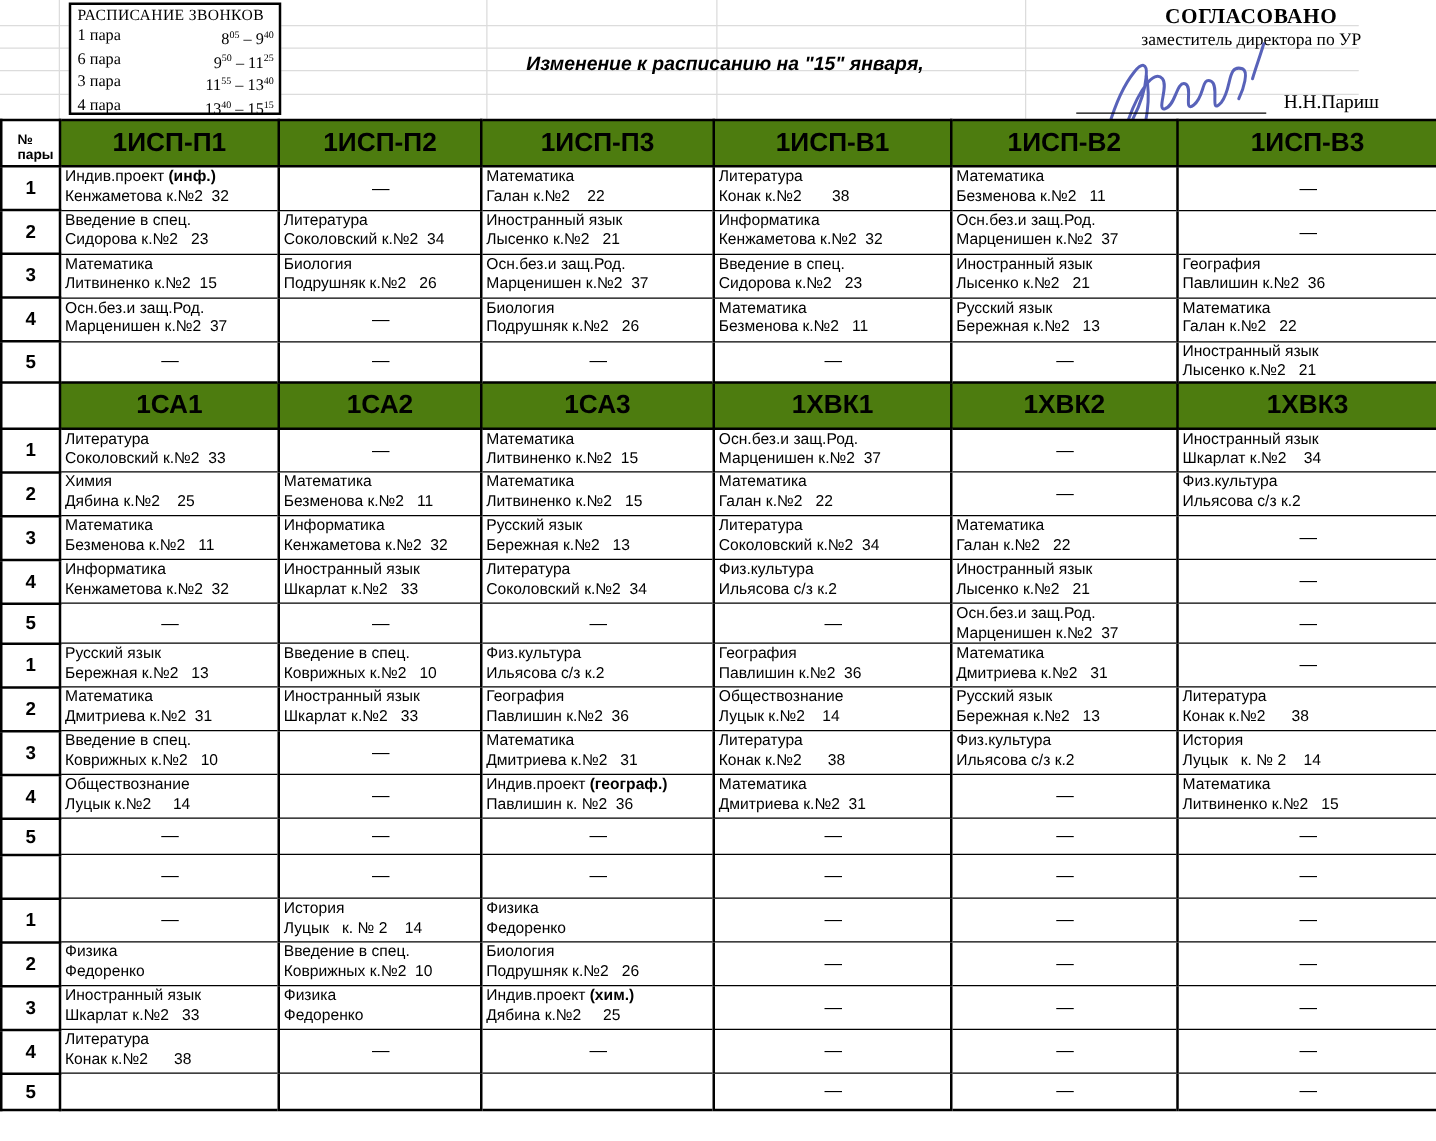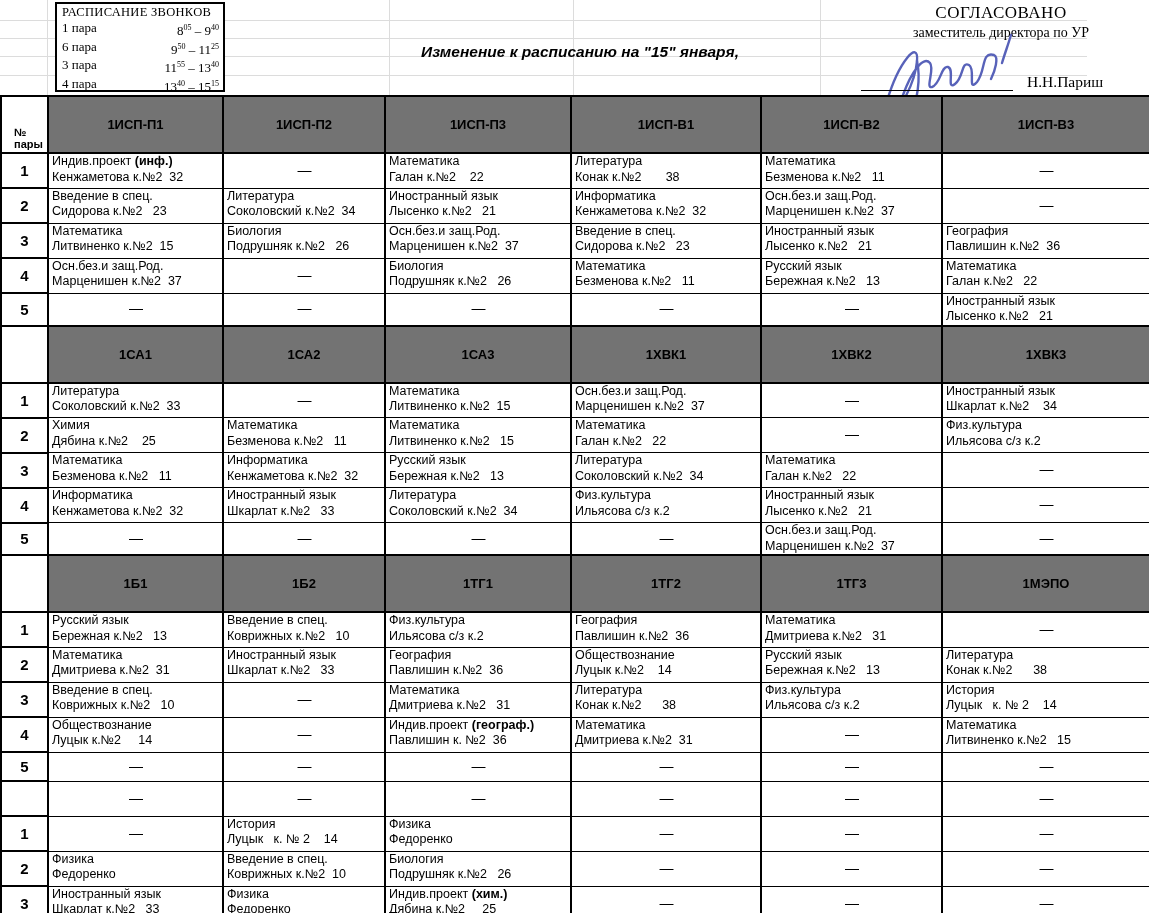--- a/index.html
+++ b/index.html
@@ -16,33 +16,33 @@
            padding:1px 4px 0 5px;font-family:"Liberation Serif",serif;font-size:13px;}
   .bell-title{font-size:12.5px;letter-spacing:.3px;margin-bottom:0;}
   .bell-row{display:flex;justify-content:space-between;line-height:15.2px;}
   .bell-time sup{font-size:8px;}
 
   .doc-title{position:absolute;left:355px;top:42px;width:450px;text-align:center;
              font-weight:bold;font-style:italic;font-size:15.5px;line-height:20px;}
 
   .approve{position:absolute;left:855px;top:3px;width:292px;
            font-family:"Liberation Serif",serif;}
-  .ap1{font-weight:normal;font-size:17px;text-align:center;letter-spacing:.5px;}
+  .ap1{font-weight:bold;font-size:17px;text-align:center;letter-spacing:.5px;}
   .ap2{font-size:14px;text-align:center;margin-top:2px;white-space:nowrap;}
   .ap3{position:relative;margin-top:32px;font-size:15.5px;height:24px;}
   .sigline{position:absolute;left:6px;top:17px;width:152px;border-bottom:1.5px solid #000;}
   .sig-name{position:absolute;left:172px;top:0;}
   .sig{position:absolute;left:18px;top:-46px;}
 
   
   table.grid{position:absolute;left:0;top:95px;width:1149px;border-collapse:collapse;
              table-layout:fixed;}
   table.grid{border:2px solid #000;}
-  th.group{border:2px solid #000;height:27px;font-size:13px;font-weight:bold;
-           text-align:center;vertical-align:middle;padding:14px;background:#737373;}
+  th.group{border:2px solid #000;height:27px;font-size:21px;font-weight:bold;
+           text-align:center;vertical-align:middle;padding:4px;background:#4d7c0f;}
   td.rowhead{border:2px solid #000;font-size:11px;font-weight:bold;
              text-align:left;vertical-align:bottom;padding:0 0 2px 12px;}
   td.num{border:2px solid #000;font-size:15px;font-weight:bold;text-align:center;
          vertical-align:middle;padding:0;}
   td.cell{border-left:2px solid #000;border-right:2px solid #000;
           border-top:1px solid #000;border-bottom:1px solid #000;
           vertical-align:top;padding:0 2px 0 3px;font-size:12.5px;line-height:15.5px;
           overflow:hidden;white-space:pre-wrap;}
   td.cell.dash{text-align:center;vertical-align:middle;font-size:14px;}
   tr.tall>td{height:33px;}
@@ -225,29 +225,20 @@
         </tr>
         <tr class="short">
           <td class="num">5</td>
           <td class="cell dash">—</td>
           <td class="cell dash">—</td>
           <td class="cell dash">—</td>
           <td class="cell dash">—</td>
           <td class="cell"><div class="subj">Осн.без.и защ.Род.</div><div class="teach">Марценишен к.№2  37</div></td>
           <td class="cell dash">—</td>
         </tr>
-        <tr class="hrow">
-          <td class="rowhead"></td>
-          <th class="group">1Б1</th>
-          <th class="group">1Б2</th>
-          <th class="group">1ТГ1</th>
-          <th class="group">1ТГ2</th>
-          <th class="group">1ТГ3</th>
-          <th class="group">1МЭПО</th>
-        </tr>
         <tr class="tall">
           <td class="num">1</td>
           <td class="cell"><div class="subj">Русский язык</div><div class="teach">Бережная к.№2   13</div></td>
           <td class="cell"><div class="subj">Введение в спец.</div><div class="teach">Коврижных к.№2   10</div></td>
           <td class="cell"><div class="subj">Физ.культура</div><div class="teach">Ильясова с/з к.2</div></td>
           <td class="cell"><div class="subj">География</div><div class="teach">Павлишин к.№2  36</div></td>
           <td class="cell"><div class="subj">Математика</div><div class="teach">Дмитриева к.№2   31</div></td>
           <td class="cell dash">—</td>
         </tr>
         <tr class="tall">

